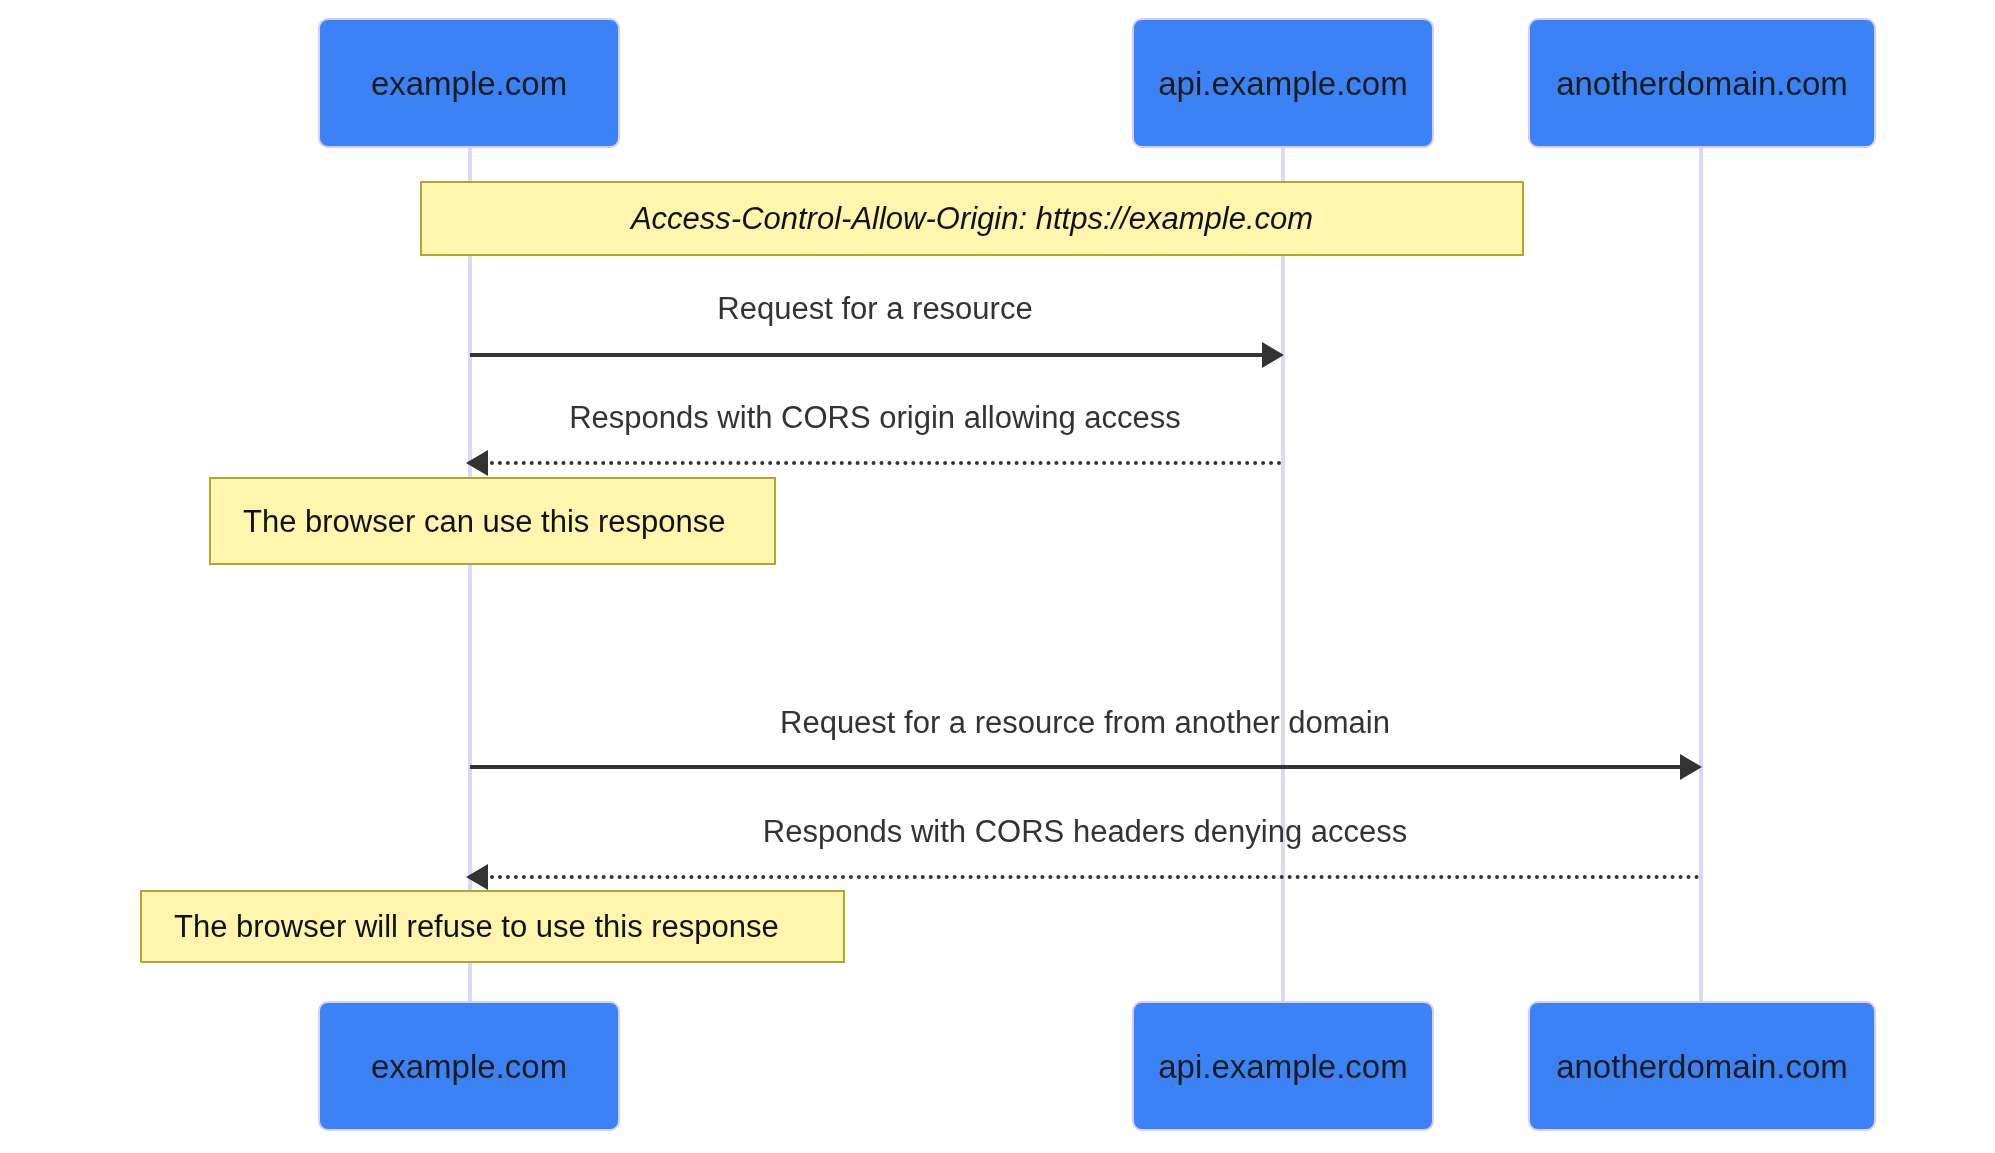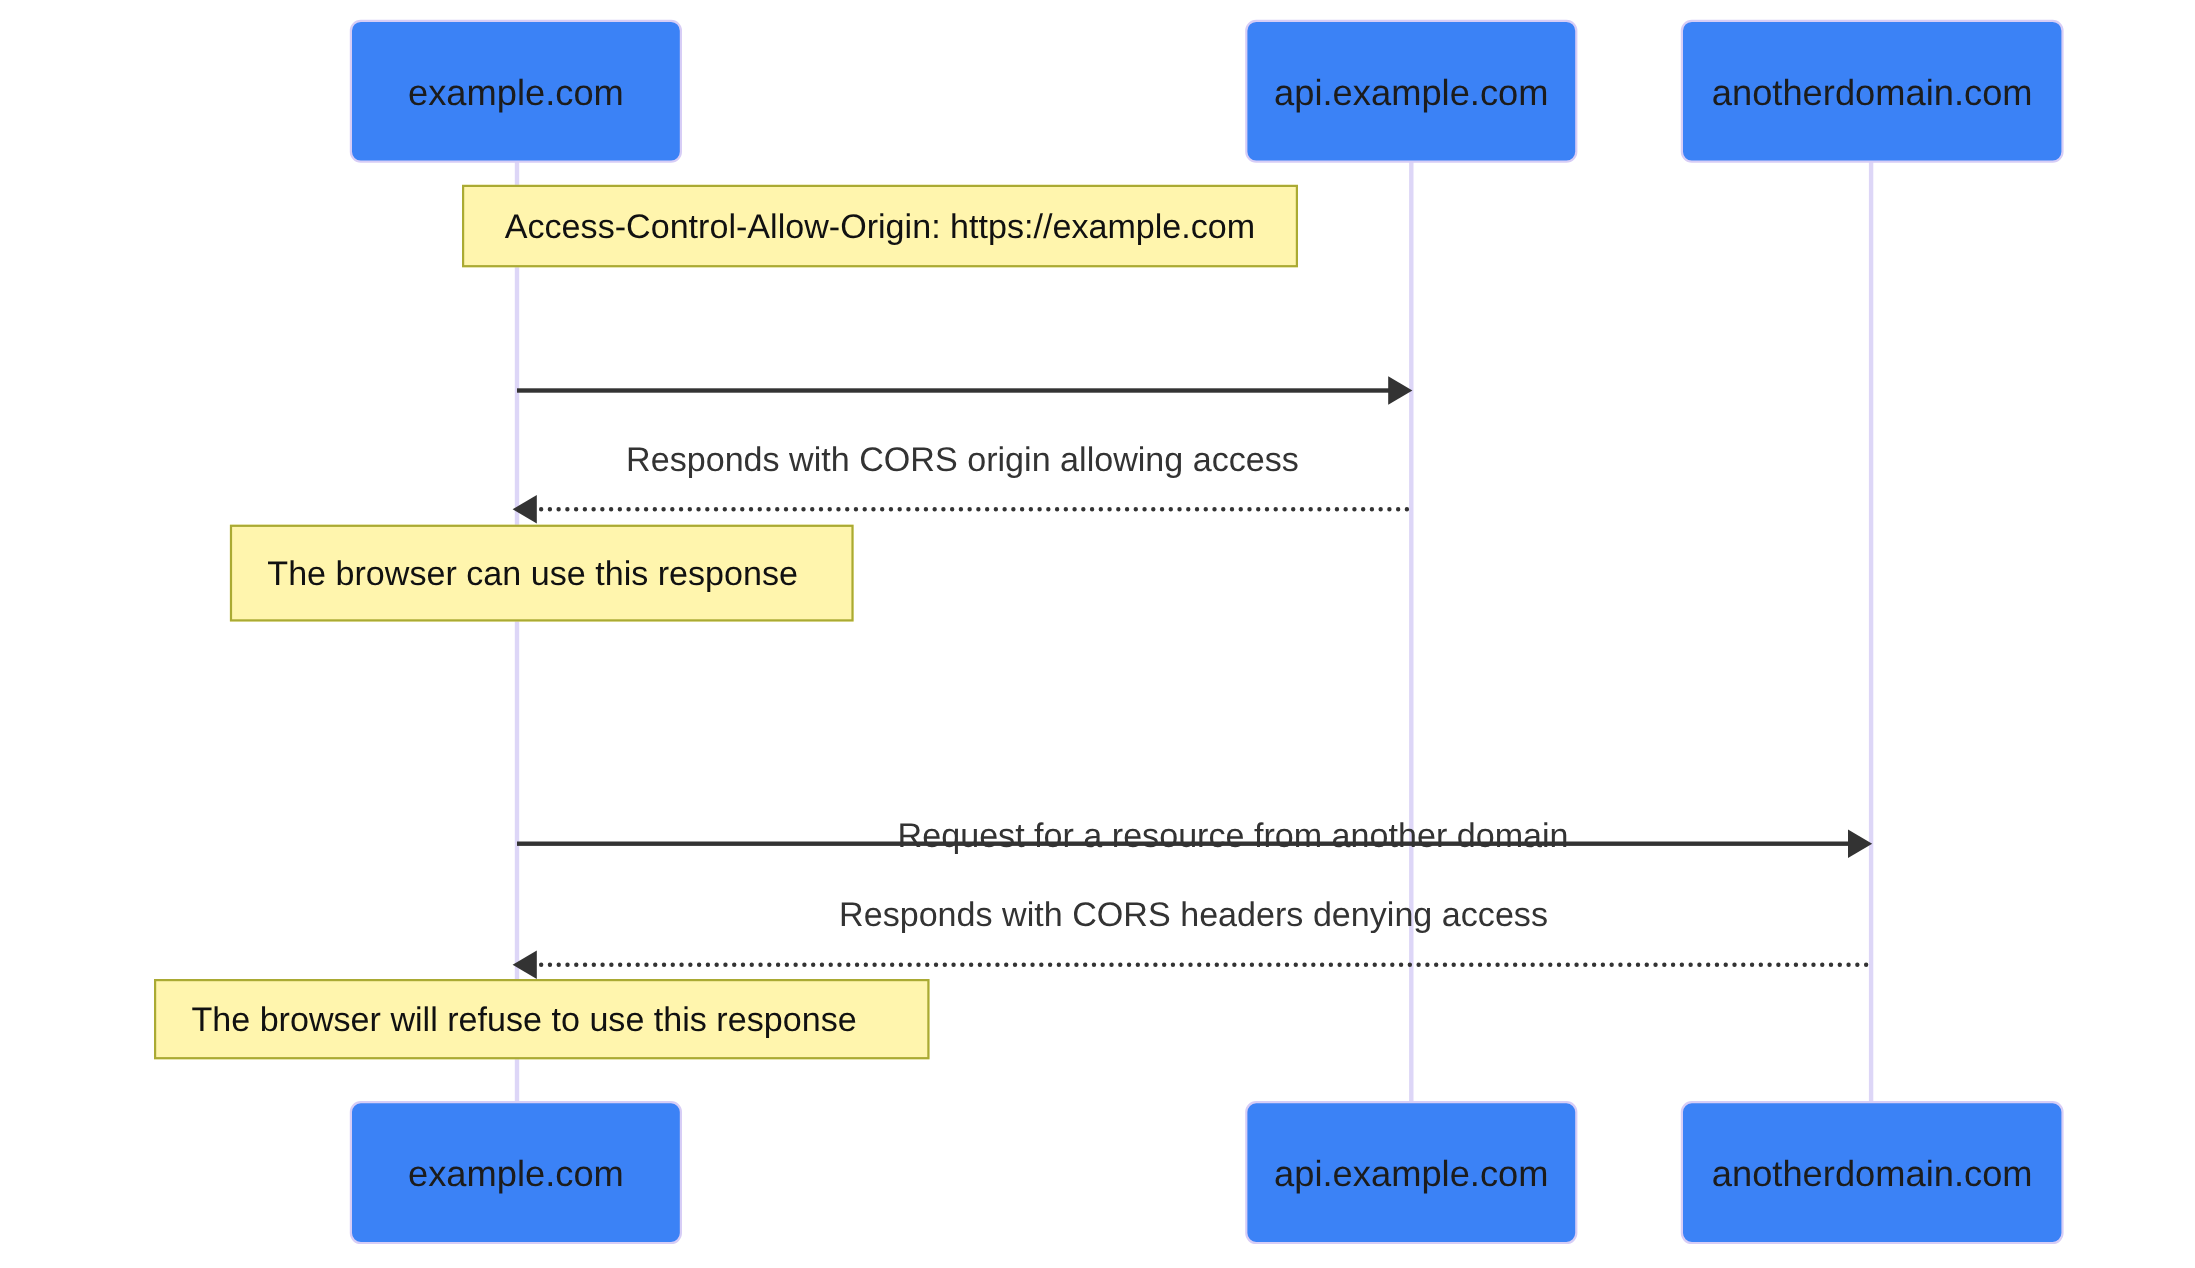--- a/index.html
+++ b/index.html
@@ -109,37 +109,38 @@
   <div class="participant" style="left:318px; top:18px; width:302px; height:130px;">
     <span class="participant-label">example.com</span>
   </div>
   <div class="participant" style="left:1132px; top:18px; width:302px; height:130px;">
     <span class="participant-label">api.example.com</span>
   </div>
   <div class="participant" style="left:1528px; top:18px; width:348px; height:130px;">
     <span class="participant-label">anotherdomain.com</span>
   </div>
 
-  <div class="note" style="left:420px; top:168px; width:760px; height:75px;">
+  <div class="note" style="left:420px; top:181px; width:1104px; height:75px;font-style:italic;">
     <span class="note-label">Access-Control-Allow-Origin: https://example.com</span>
   </div>
 
+  <div class="message-label" style="left:875px; top:293px;">Request for a resource</div>
   <div class="message-line" style="left:470px; top:353px; width:805px;"></div>
   <div class="arrow-head right" style="left:1262px; top:342px;"></div>
 
   <div class="message-label" style="left:875px; top:402px;">Responds with CORS origin allowing access</div>
   <div class="message-line dashed" style="left:482px; top:461px; width:800px;"></div>
   <div class="arrow-head left" style="left:466px; top:450px;"></div>
 
   <div class="note align-left" style="left:189px; top:477px; width:567px; height:88px;">
     <span class="note-label">The browser can use this response</span>
   </div>
 
 
-  <div class="message-label" style="left:1085px; top:744px;margin-left:36px;">Request for a resource from another domain</div>
+  <div class="message-label" style="left:1085px; top:707px;">Request for a resource from another domain</div>
   <div class="message-line" style="left:470px; top:765px; width:1222px;"></div>
   <div class="arrow-head right" style="left:1680px; top:754px;"></div>
 
   <div class="message-label" style="left:1085px; top:816px;">Responds with CORS headers denying access</div>
   <div class="message-line dashed" style="left:482px; top:875px; width:1218px;"></div>
   <div class="arrow-head left" style="left:466px; top:864px;"></div>
 
   <div class="note align-left" style="left:120px; top:890px; width:705px; height:73px;align-items:center;">
     <span class="note-label">The browser will refuse to use this response</span>
   </div>

